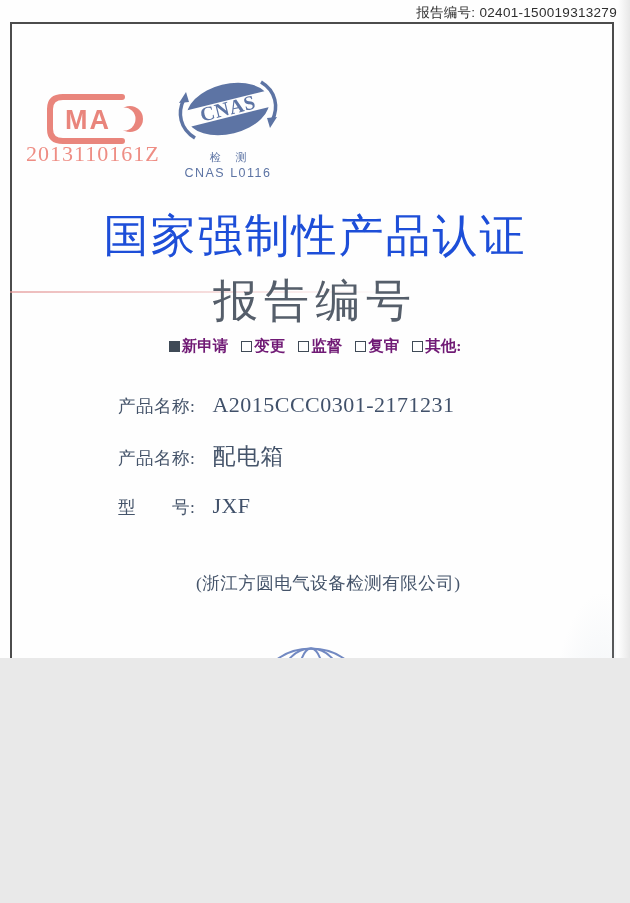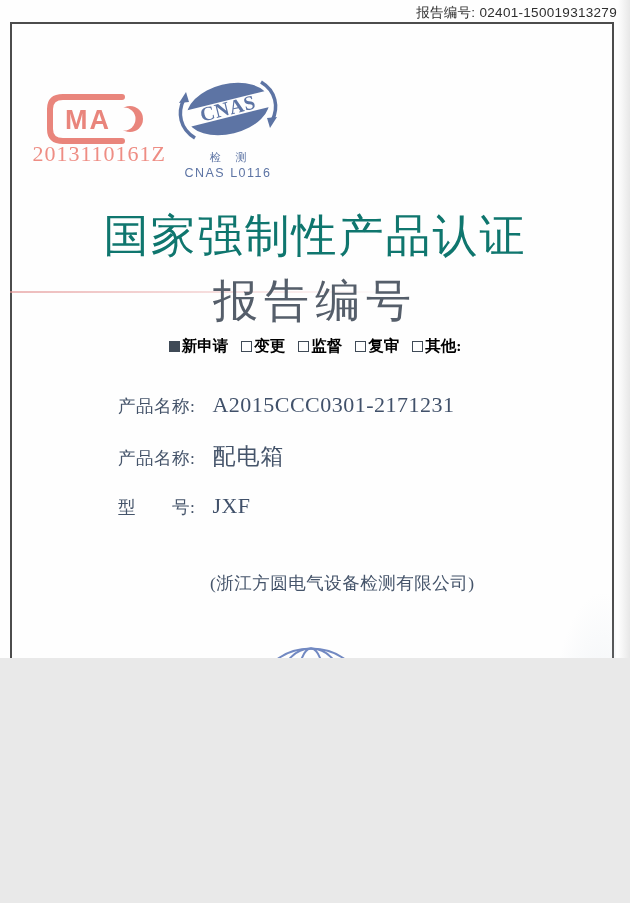--- a/index.html
+++ b/index.html
@@ -33,70 +33,70 @@
     position:absolute; right:0; top:0; width:12px; height:100%;
     background:linear-gradient(to left, rgba(150,150,150,0.22), rgba(150,150,150,0));
   }
   .corner-wash{
     position:absolute; right:14px; top:590px; width:70px; height:300px;
     background:radial-gradient(ellipse at 80% 60%, rgba(198,210,222,0.35), rgba(198,210,222,0) 70%);
   }
   
   .cma-logo{position:absolute; left:46px; top:92px;}
   .cma-number{
-    position:absolute; left:26px; top:141px; width:140px; text-align:right;
+    position:absolute; left:26px; top:141px; width:140px; text-align:left;
     font-size:22px; color:#ee8d84; letter-spacing:1px;
   }
   
   .cnas-block{position:absolute; left:173px; top:76px; width:110px; text-align:center;}
   .cnas-caption-cn{
     margin-top:2px; font-size:11px; letter-spacing:6px; color:#5d74a4;
     padding-left:6px;
   }
   .cnas-caption-code{
     margin-top:1px; font-size:12.5px; letter-spacing:1.5px; color:#5d74a4;
     font-family:"Liberation Sans","DejaVu Sans",sans-serif;
   }
   
   .title-line1{
     position:absolute; top:209px; left:0; width:100%; text-align:center;
-    font-size:45px; letter-spacing:2px; color:#0f766e; font-weight:500;
+    font-size:45px; letter-spacing:2px; color:#1d4ed8; font-weight:500;
     line-height:1.2; white-space:nowrap;
   }
   .title-line2{
     position:absolute; top:274px; left:0; width:100%; text-align:center;
     font-size:45px; letter-spacing:6px; color:#555e6a; font-weight:500;
     line-height:1.2; white-space:nowrap;
   }
   
   .apptype-row{
     position:absolute; top:336px; left:0; width:100%;
     display:flex; justify-content:center; align-items:flex-start; gap:13px;
-    font-size:15.5px; font-weight:600; color:#000000; white-space:nowrap;
+    font-size:15.5px; font-weight:600; color:#701a75; white-space:nowrap;
   }
   .apptype-item{display:inline-flex; align-items:center; gap:2px;}
   .chk{
     display:inline-block; width:11px; height:11px; box-sizing:border-box;
     border:1.5px solid #3f4a56; background:transparent;
   }
   .chk.filled{background:#3f4a56;}
   
   .field-row{
     position:absolute; left:118px; white-space:nowrap;
     color:#45546a; font-size:17.5px; font-weight:500;
   }
   .field-label{display:inline-block; width:90px; white-space:pre; letter-spacing:0.5px;}
   .field-value-latin{font-size:22px; letter-spacing:0.5px; color:#41516a;}
   .field-value-cn{font-size:23px; letter-spacing:1px;margin-top:16px;}
   .field-value-spaced{font-size:17.5px; letter-spacing:8px;}
   .row-appno{top:392px;}
   .row-product{top:441px;}
   .row-model{top:493px;}
   .row-agency{top:545px;}
-  .row-agency2{top:571px; left:210px; font-size:17.5px; letter-spacing:0.5px;}
+  .row-agency2{top:571px; left:196px; font-size:17.5px; letter-spacing:0.5px;}
   
   .cqc-logo{position:absolute; left:262px; top:645px;}
 </style>
 </head>
 <body>
 
 <div class="page">
 
   <div class="report-line">
     <span>报告编号:</span>

